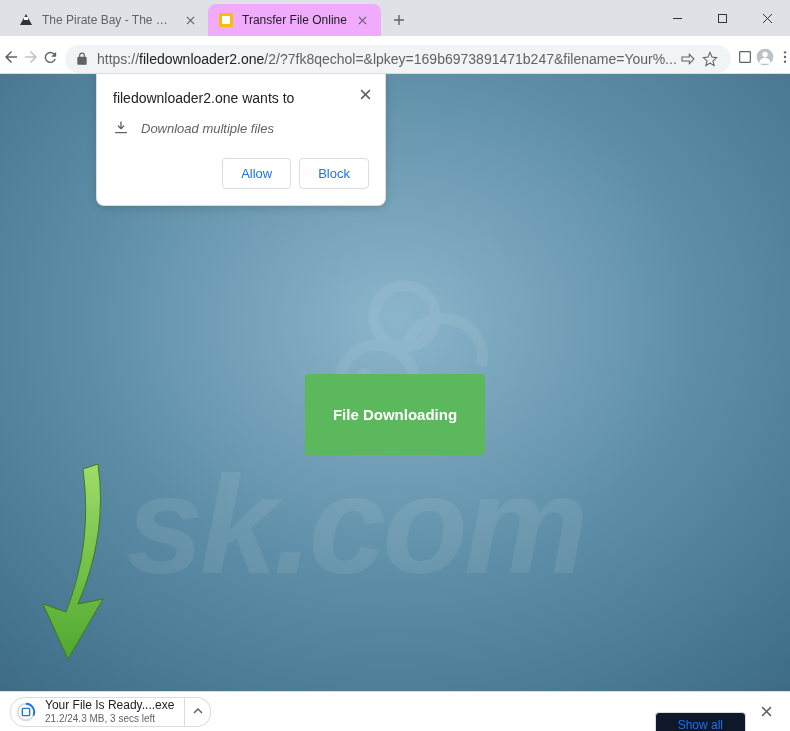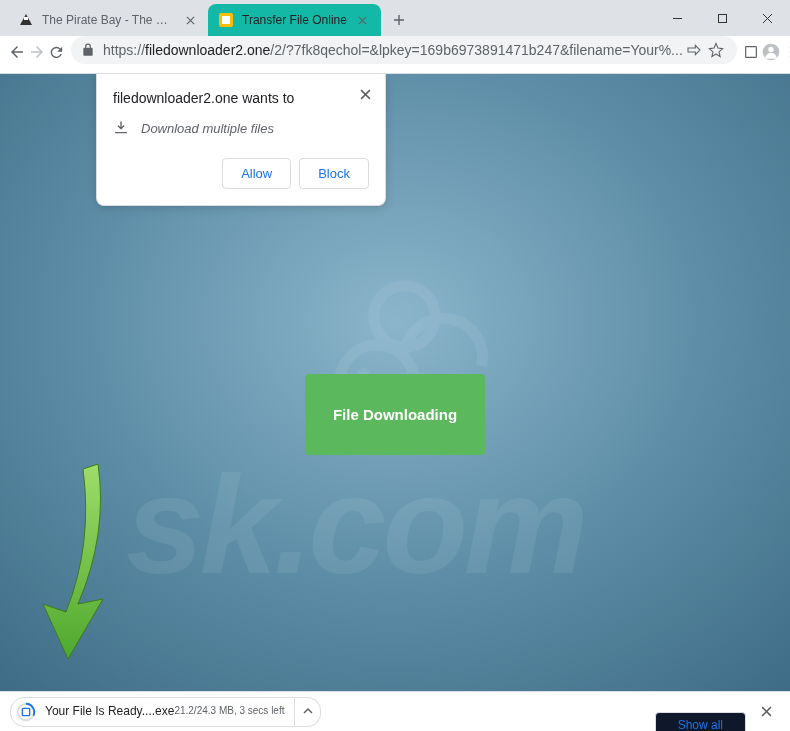--- a/index.html
+++ b/index.html
@@ -2,31 +2,31 @@
 <html><head>
 <meta charset="utf-8">
 <style>
   * { margin: 0; padding: 0; box-sizing: border-box; font-family: "Segoe UI", Arial, sans-serif; }
   body { width: 790px; height: 731px; overflow: hidden; background: #fff; position: relative; }
 
   
   .titlebar { height: 36px; background: #dee1e6; display: flex; align-items: flex-end; padding-left: 8px; }
   .tab { height: 32px; display: flex; align-items: center; padding: 0 10px; font-size: 12px; color: #5f6368; max-width: 200px; border-top-left-radius: 8px; border-top-right-radius: 8px; position: relative; }
   .tab.inactive { background: transparent; }
-  .tab.active { background: #14b8a6; color: #202124; }
+  .tab.active { background: #f0abfc; color: #202124; }
   .tab .favicon { width: 16px; height: 16px; margin-right: 8px; flex-shrink: 0; display:flex; align-items:center; justify-content:center;}
   .tab .title { white-space: nowrap; overflow: hidden; text-overflow: ellipsis; flex: 1; }
   .tab .close { margin-left: 8px; width: 16px; height: 16px; display: flex; align-items: center; justify-content: center; color: #5f6368; }
   .newtab { width: 28px; height: 28px; display: flex; align-items: center; justify-content: center; color: #5f6368; margin-left: 4px; margin-bottom: 2px; }
   .win-controls { margin-left: auto; display: flex; height: 36px; }
   .win-btn { width: 45px; display: flex; align-items: center; justify-content: center; color: #555; }
   .win-btn svg { stroke: #555; }
 
   
-  .toolbar { height: 38px; background: #fff; border-bottom: 1px solid #dadce0; display: flex; align-items: flex-start; padding: 0 8px; gap: 2px; }
+  .toolbar { height: 38px; background: #fff; border-bottom: 1px solid #dadce0; display: flex; align-items: flex-end; padding: 0 2px; gap: 2px; }
   .nav-btn { width: 32px; height: 32px; border-radius: 50%; display: flex; align-items: center; justify-content: center; color: #5f6368; }
   .nav-btn.disabled { color: #bdc1c6; }
   .omnibox { flex: 1; height: 28px; background: #f1f3f4; border-radius: 14px; display: flex; align-items: center; padding: 0 10px; margin: 0 4px; font-size: 14px; color: #202124; }
   .omnibox .lock { color: #5f6368; margin-right: 8px; }
   .omnibox .url { flex: 1; white-space: nowrap; overflow: hidden; text-overflow: ellipsis; }
   .omnibox .url .proto { color: #5f6368; }
   .omnibox .url .host { color: #202124; }
   .omnibox .url .path { color: #5f6368; }
   .tool-icon { width: 32px; height: 32px; display: flex; align-items: center; justify-content: center; color: #5f6368; }
 
@@ -47,21 +47,21 @@
   .perm-row { display: flex; align-items: center; font-size: 13px; color: #5f6368; font-style: italic; }
   .perm-row .perm-icon { margin-right: 12px; }
   .perm-close { position: absolute; top: 10px; right: 10px; color: #5f6368; width:20px; height:20px; display:flex; align-items:center; justify-content:center;}
   .perm-buttons { display: flex; justify-content: flex-end; gap: 8px; margin-top: 22px; }
   .perm-btn { border: 1px solid #dadce0; background: #fff; color: #1a73e8; padding: 7px 18px; border-radius: 4px; font-size: 13px; text-align: center; }
 
   
   .dlbar { position: absolute; bottom: 0; left: 0; right: 0; height: 40px; background: #fff; border-top: 1px solid #dadce0; display: flex; align-items: center; padding: 0 10px; }
   .dl-item { display: flex; align-items: center; height: 30px; border: 1px solid #dadce0; border-radius: 14px 0 0 14px; padding: 0 10px 0 4px; }
   .dl-spinner { width: 22px; height: 22px; margin-right: 8px; }
-  .dl-text { display: flex; flex-direction: row; line-height: 1.1; }
+  .dl-text { display: flex; flex-direction: column; line-height: 1.1; }
   .dl-name { font-size: 12px; color: #202124; }
   .dl-status { font-size: 10px; color: #5f6368; }
   .dl-chevron { width: 26px; height: 30px; border: 1px solid #dadce0; border-left: none; border-radius: 0 14px 14px 0; display: flex; align-items: center; justify-content: center; color: #5f6368; }
   .dlbar-right { margin-left: auto; display: flex; align-items: center; gap: 6px; }
   .showall { border: 1px solid #dadce0; color: #1a73e8; font-size: 12px; padding: 5px 22px; border-radius: 4px; background: #0f172a; margin-top: 27px; }
   .dlbar-close { width: 28px; height: 28px; display: flex; align-items: center; justify-content: center; color: #5f6368; }
 
   svg { display: block; }
 </style>
 </head>

